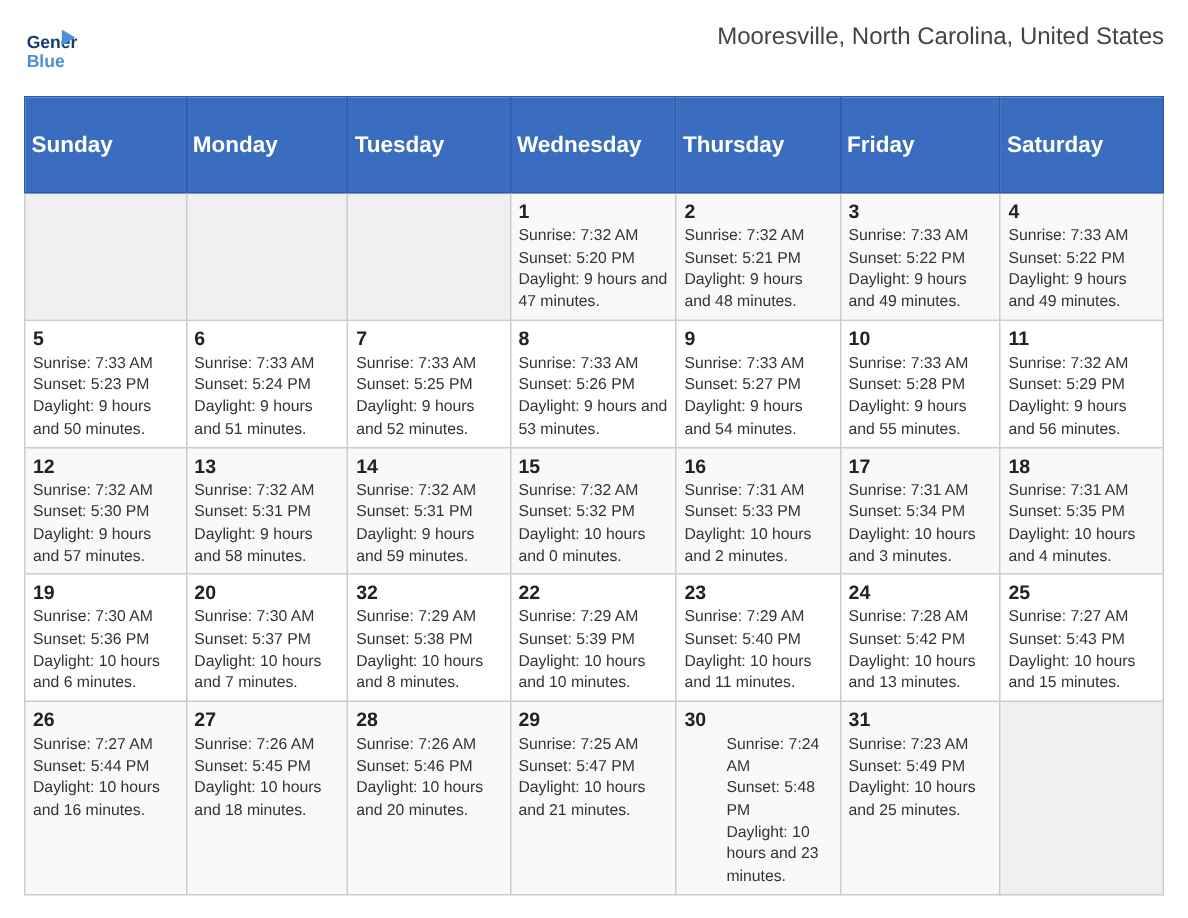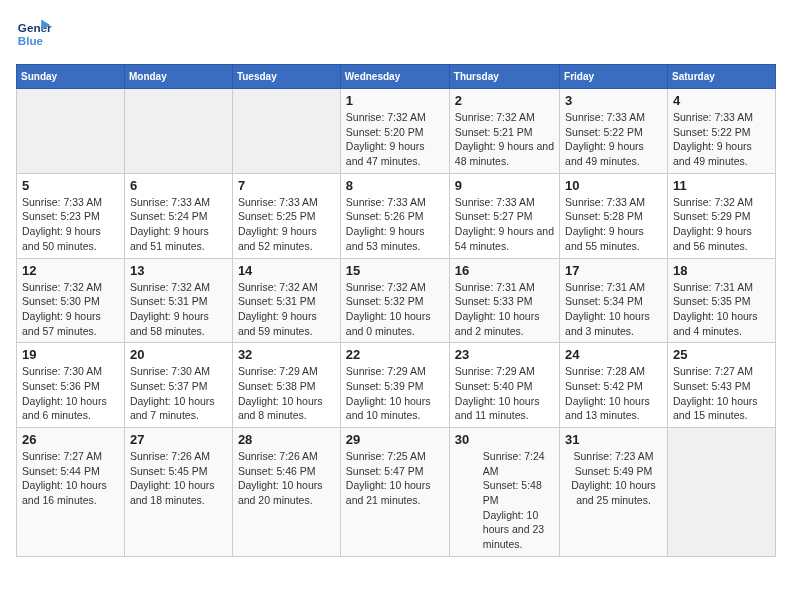--- a/index.html
+++ b/index.html
@@ -37,23 +37,23 @@
       font-size: 16px;
       color: #444;
     }
     table {
       width: 100%;
       border-collapse: collapse;
     }
     thead th {
       background: #3a6dbf;
       color: #fff;
-      font-size: 10px;
+      font-size: 15px;
       font-weight: bold;
-      padding: 6px 4px;
+      padding: 23px 4px;
       text-align: left;
       border: 1px solid #2a5aaa;
     }
     tbody td {
       border: 1px solid #ccc;
       vertical-align: top;
       padding: 4px 5px;
       width: 113px;
       min-height: 80px;
       font-size: 11px;
@@ -84,20 +84,21 @@
 <div class="header-area">
   <div class="logo">
     <svg class="logo-icon" viewBox="0 0 40 40" xmlns="http://www.w3.org/2000/svg">
       <text x="2" y="18" font-size="13" font-weight="bold" fill="#1a3a6b" font-family="Arial">General</text>
       <text x="2" y="32" font-size="13" font-weight="bold" fill="#4a90d9" font-family="Arial">Blue</text>
 
       <polygon points="28,4 38,10 28,16" fill="#4a90d9"></polygon>
     </svg>
   </div>
   <div class="title-area">
+    <div class="location-title">Mooresville, North Carolina, United States</div>
   </div>
 </div>
 
 <table>
   <thead>
     <tr id="header-row">
     <th>Sunday</th>
         <th>Monday</th>
         <th>Tuesday</th>
         <th>Wednesday</th>
@@ -294,20 +295,20 @@
 Daylight: 10 hours and 21 minutes.</div>
         </td>
         <td>
           <span class="day-num">30</span>
           <div class="day-info" style="white-space: pre-line; margin-left: 28px;">Sunrise: 7:24 AM
 Sunset: 5:48 PM
 Daylight: 10 hours and 23 minutes.</div>
         </td>
         <td>
           <span class="day-num">31</span>
-          <div class="day-info" style="white-space: pre-line; text-align: center;">Sunrise: 7:23 AM
+          <div class="day-info" style="white-space: pre-line;">Sunrise: 7:23 AM
 Sunset: 5:49 PM
 Daylight: 10 hours and 25 minutes.</div>
         </td>
         <td class="empty-cell"></td>
       </tr>
     </tbody>
 </table>
 
 </body></html>

